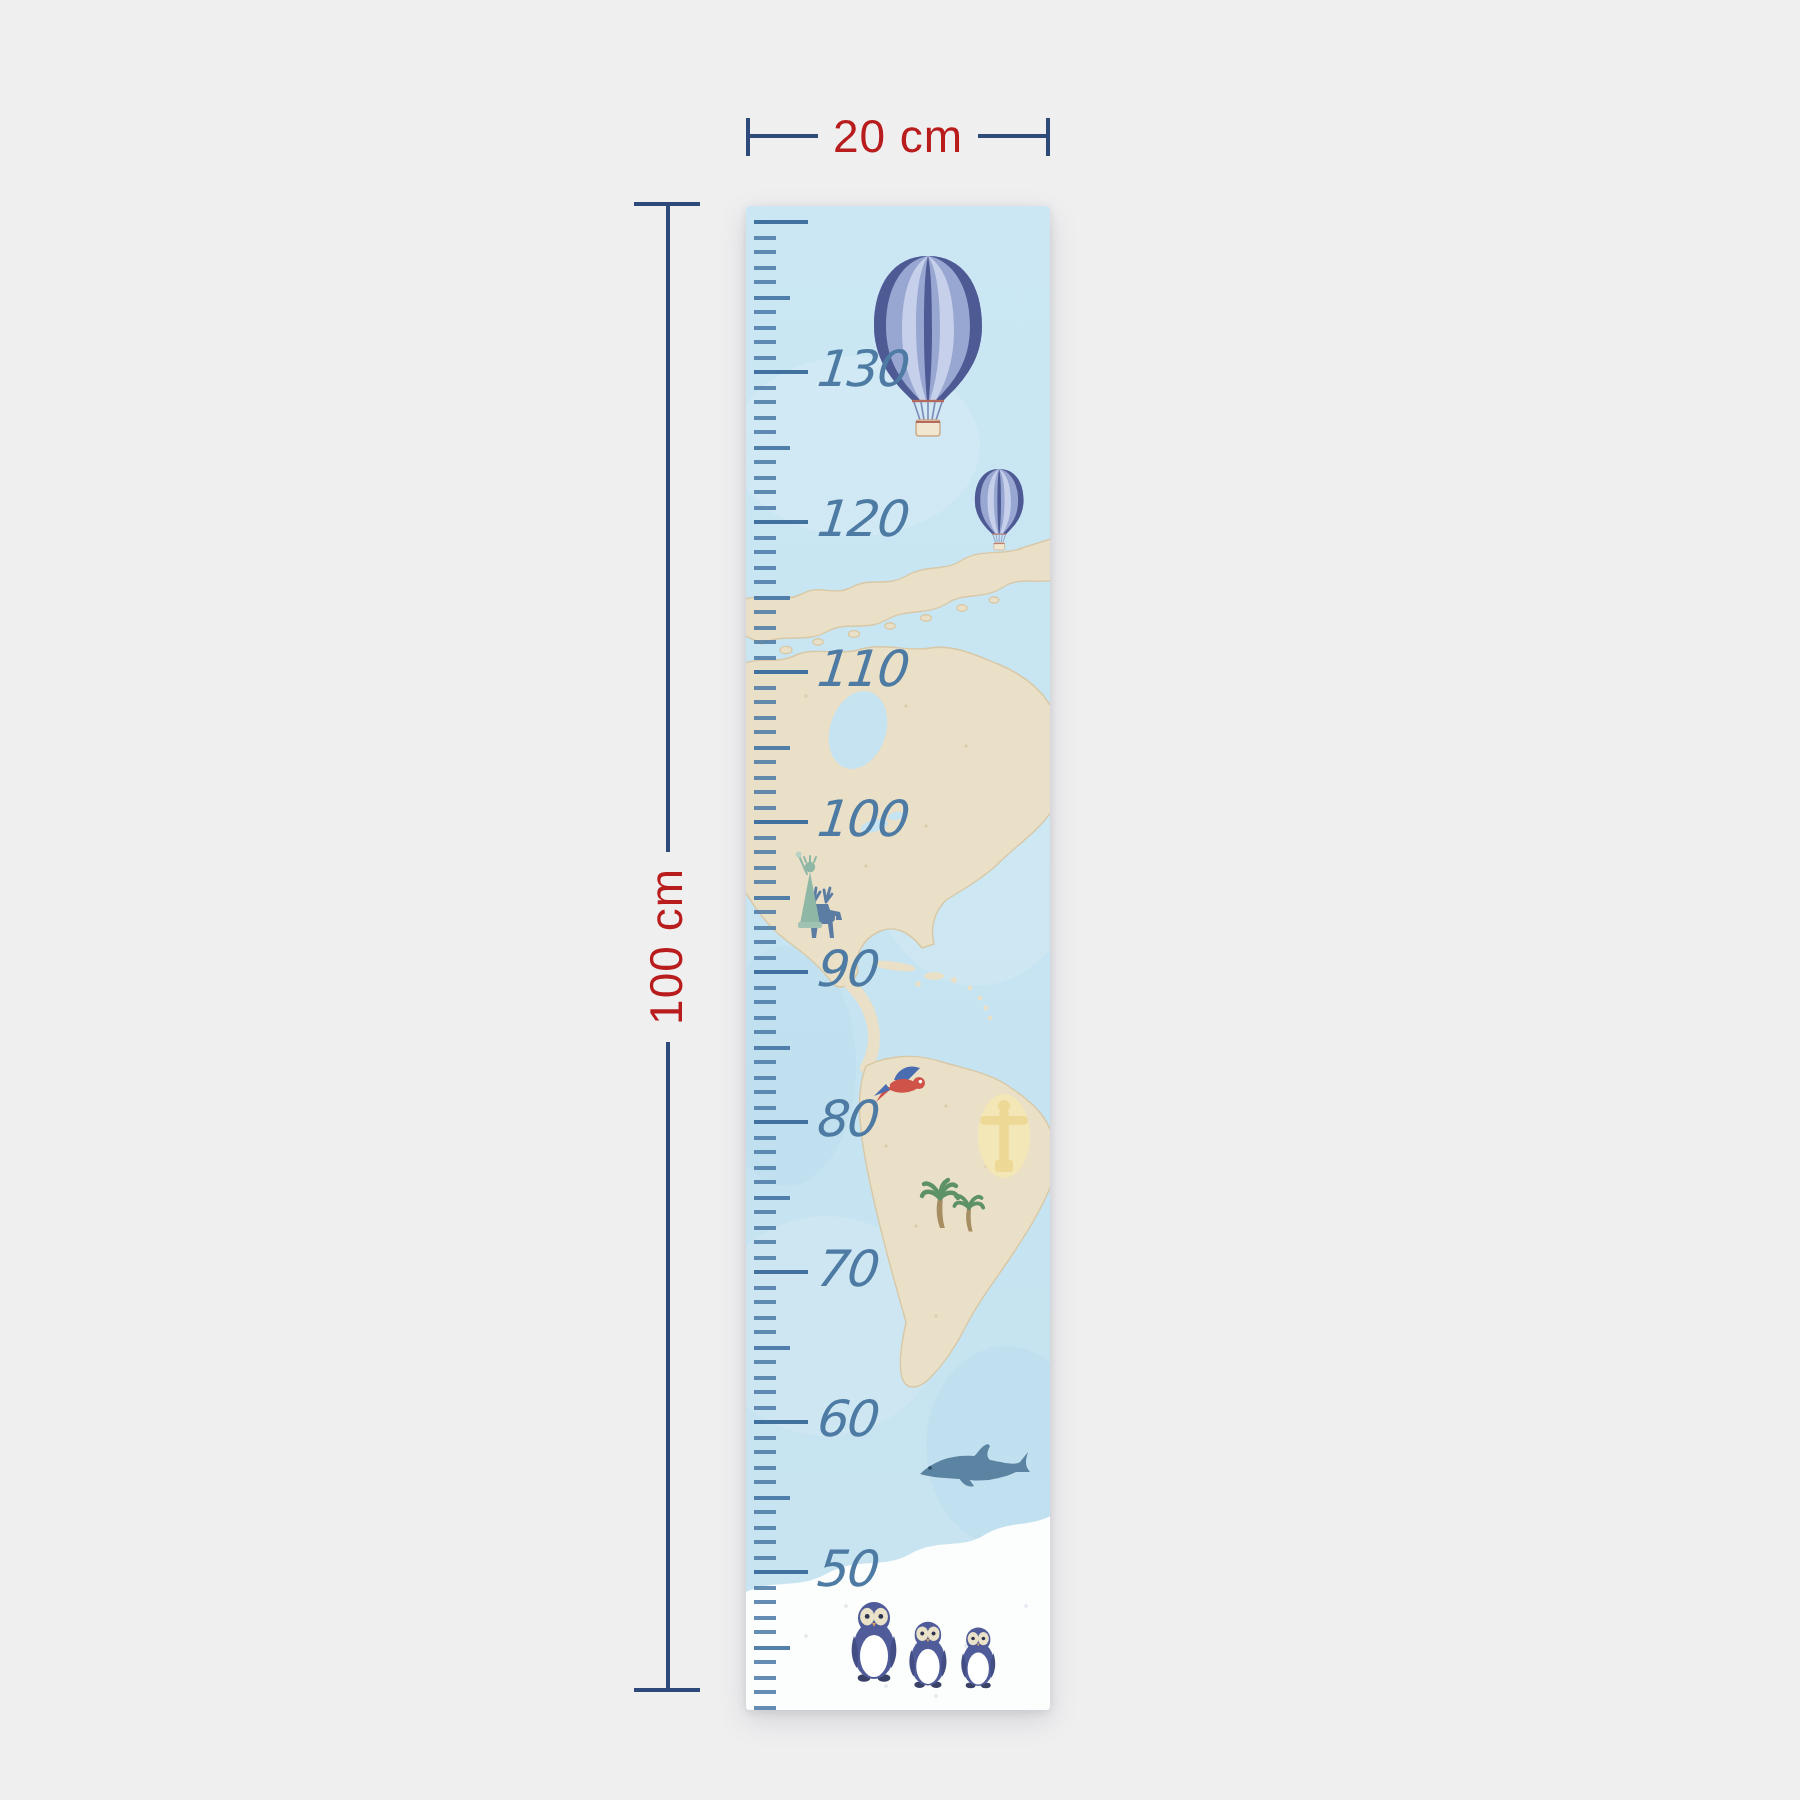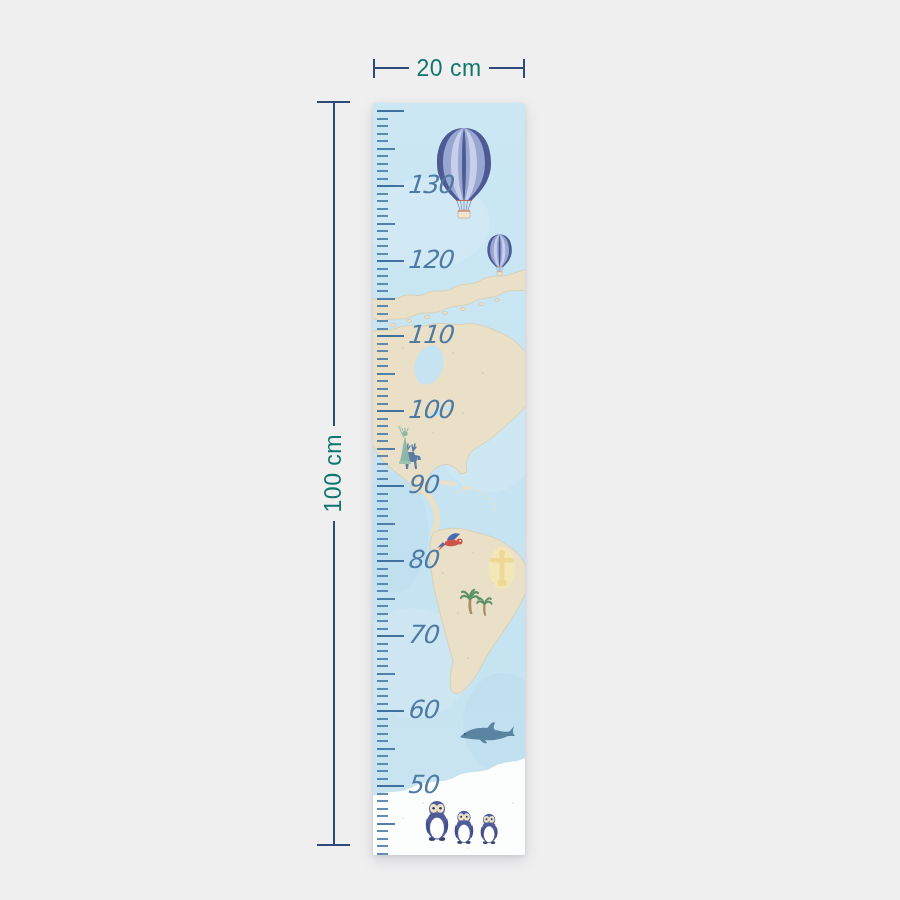--- a/index.html
+++ b/index.html
@@ -15,21 +15,21 @@
   .dim{position:absolute;display:flex;align-items:center;color:#2e4a7a;}
   .dim-width{left:373px;top:56px;width:152px;height:24px;flex-direction:row;}
   .dim-height{left:317px;top:101px;width:33px;height:745px;flex-direction:column;}
   .dline{background:#2e4a7a;flex:1;}
   .dim-width .dline{height:2px;}
   .dim-height .dline{width:2px;}
   .cap{background:#2e4a7a;flex:none;}
   .cap.v{width:2px;height:19px;}
   .cap.h{width:33px;height:2px;}
   .dim-label{
-    flex:none;font-size:23px;letter-spacing:.5px;color:#0f766e;
+    flex:none;font-size:23px;letter-spacing:.5px;color:#b91c1c;
     padding:0 7px;white-space:nowrap;
   }
   .dim-height .dim-label{
     padding:8px 0;
     writing-mode:vertical-rl;
     transform:rotate(180deg);
   }
 
   
   .poster{

